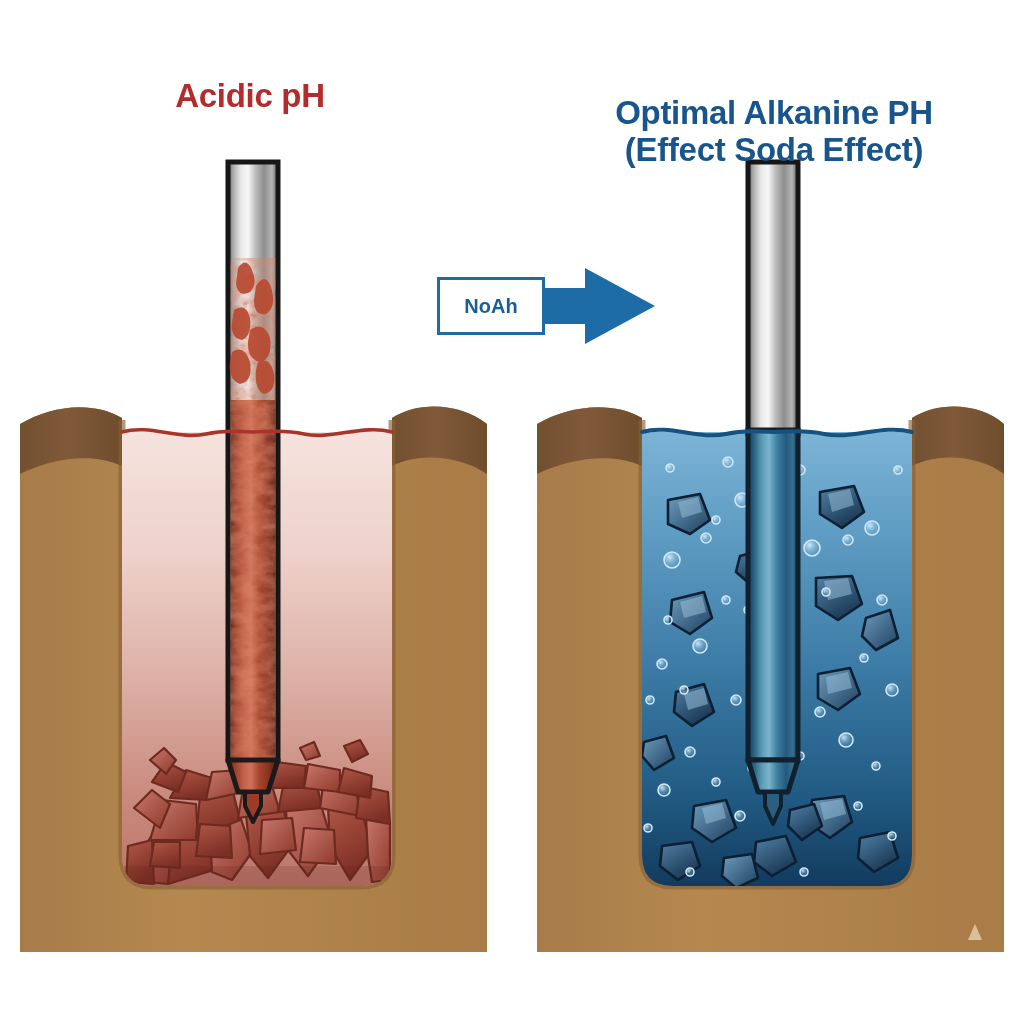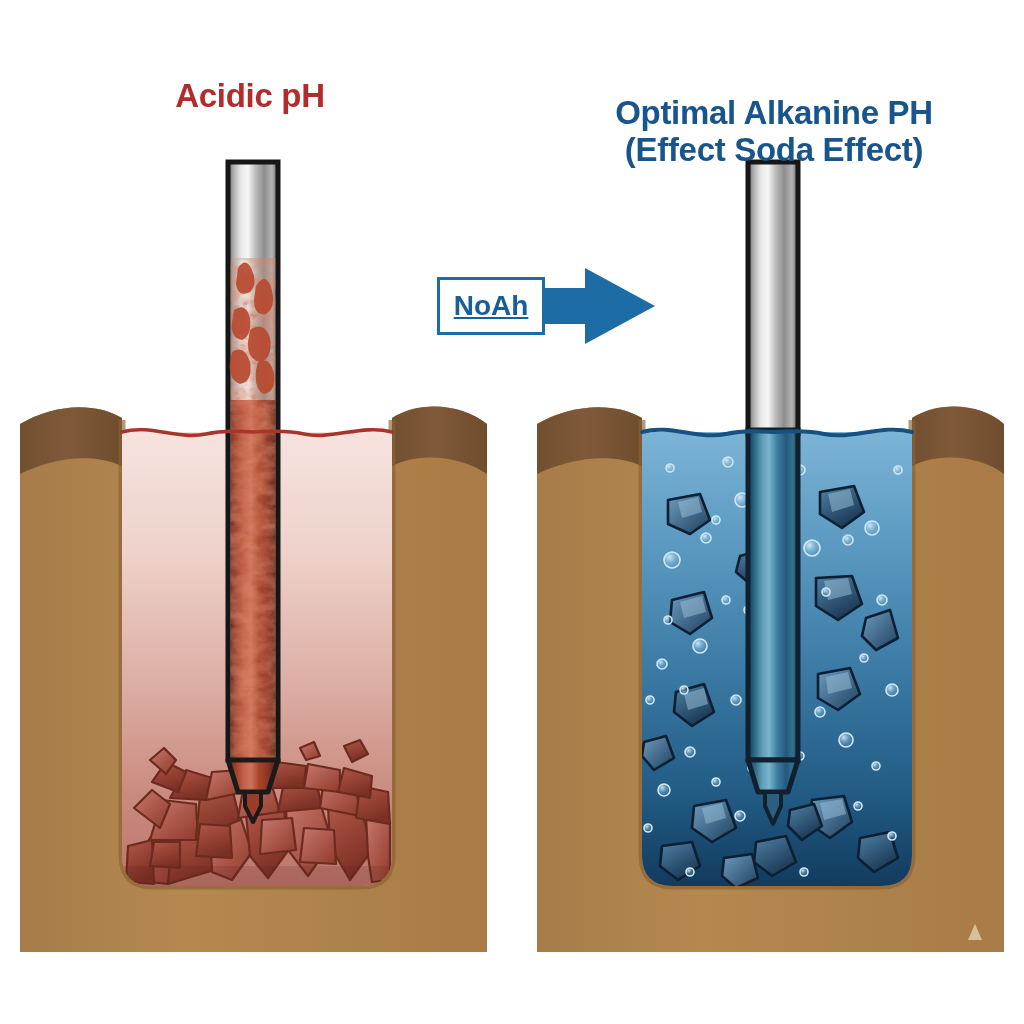--- a/index.html
+++ b/index.html
@@ -8,21 +8,21 @@
   svg.layer{position:absolute;left:0;top:0;width:1024px;height:1024px;}
 
   .title{position:absolute;font-weight:bold;letter-spacing:-0.3px;line-height:1.12;}
   #title-acidic{left:0;top:78;width:500px;text-align:center;font-size:33px;color:#b42b2b;}
   #title-alkaline{left:524px;top:55px;width:500px;text-align:center;font-size:33px;color:#18558c;margin-top:40px;}
   #title-alkaline .l2{display:block;}
 
   #noah-box{position:absolute;left:437px;top:277px;width:108px;height:58px;
             background:#ffffff;border:3px solid #1d6ca6;box-sizing:border-box;
             display:flex;align-items:center;justify-content:center;}
-  #noah-label{font-size:28px;font-weight:bold;color:#1a5e96;text-decoration:underline;}
+  #noah-label{font-size:20px;font-weight:bold;color:#1a5e96;}
 </style>
 </head>
 <body>
 
 <div id="stage">
 
   <svg class="layer" viewBox="0 0 1024 1024">
     <defs>
 
       <linearGradient id="gMetal" x1="0" y1="0" x2="1" y2="0">

